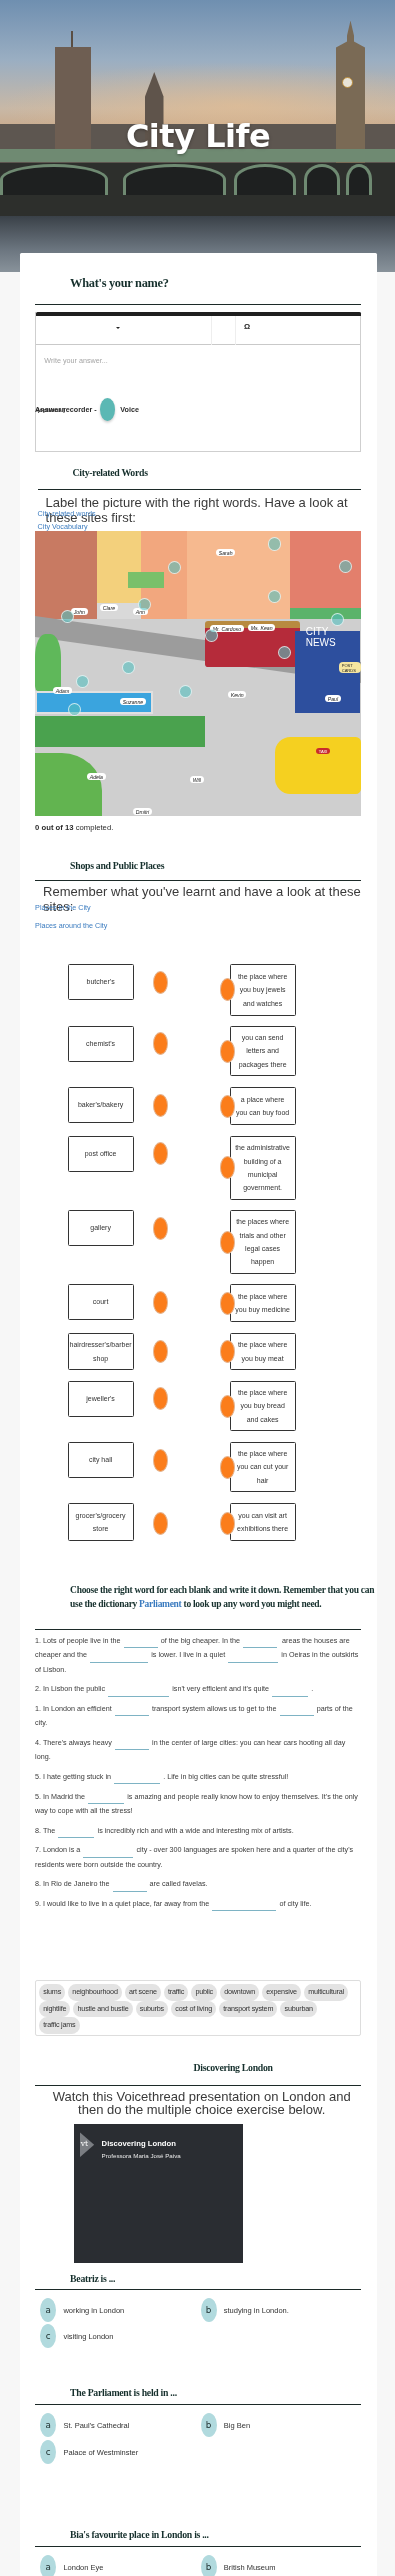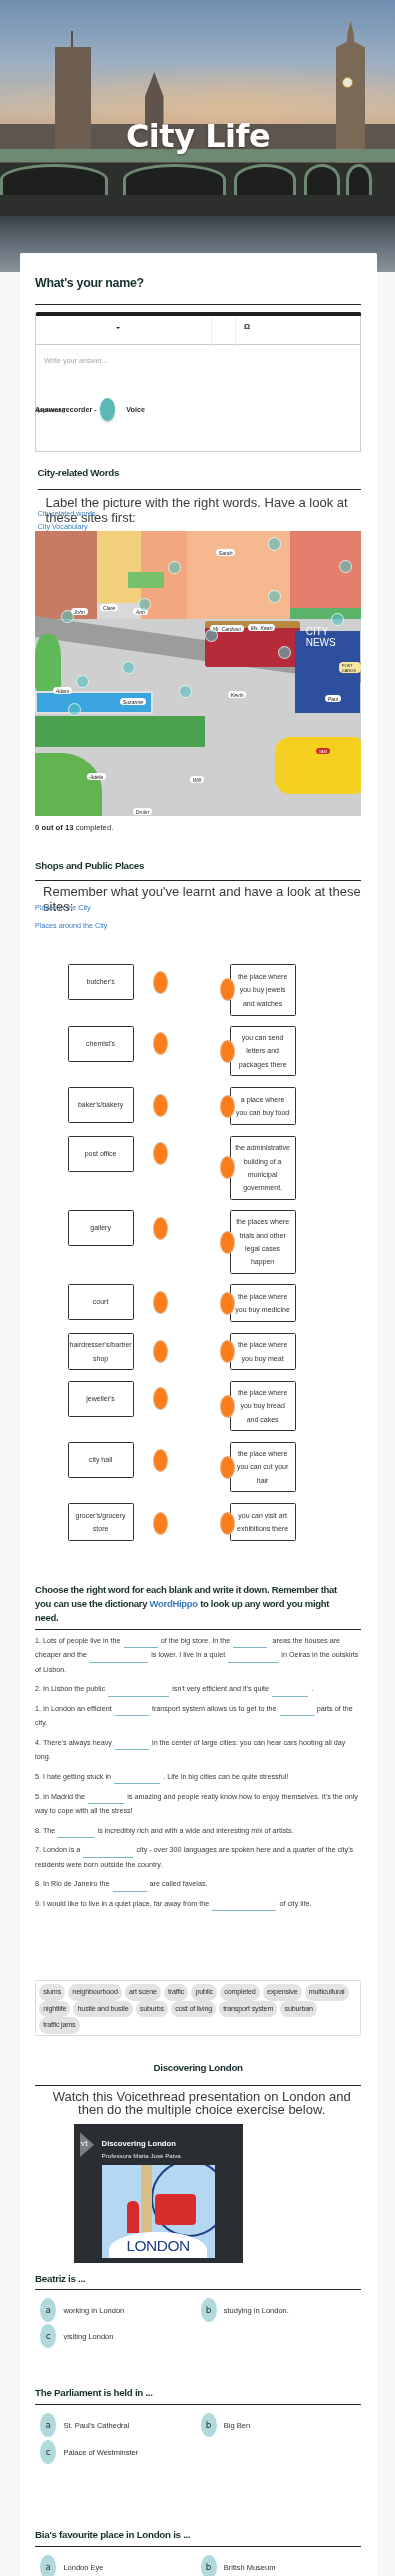--- a/index.html
+++ b/index.html
@@ -24,41 +24,41 @@
   .hero .arch { position: absolute; top: 164px; height: 31px; border-radius: 50% 50% 0 0; border: 3.1px solid #6f8a72; border-bottom: none; background: #1e2020; }
   .hero .water { position: absolute; left: 0; top: 216px; width: 396px; height: 57px;
     background: linear-gradient(180deg, #3a4148 0%, #6c7680 60%, #8a949c 100%); }
   .hero-title { position: absolute; left: 0; top: 117px; width: 396px; text-align: center; color: #fff;
     font-family: "DejaVu Sans", sans-serif; font-weight: bold; font-size: 32px; letter-spacing: -0.5px; text-shadow: 0 1px 3.1px rgba(0,0,0,.35); }
 
   
   .card { position: absolute; left: 19.6px; top: 253px; width: 357px; height: 3197px; background: #fff; border-radius: 1.5px; }
 
   .abs { position: absolute; }
-  .h2 { font-family: Liberation Sans, sans-serif; font-weight: bold; color: #16302d; letter-spacing: -0.3px; }
+  .h2 { font-family: Liberation Serif, serif; font-weight: bold; color: #16302d; letter-spacing: -0.3px; margin-left: 35px; }
   .rule { position: absolute; height: 0.5px; background: #1c2a28; }
   .txt { font-size: 13px; color: #3a3a3a; padding-left: 8px; }
   .link { color: #3a7bbf; font-size: 7.2px; text-decoration: none; cursor: pointer; }
 
   
   .editor { position: absolute; left: 15.5px; top: 59px; width: 326px; height: 140px; border: 0.5px solid #cfcfcf; border-top: none; }
   .editor .topbar { height: 3.6px; background: #1f1f1f; border-radius: 1.5px 1.5px 0 0; margin: 0 -0.5px; }
   .editor .toolbar { position: relative; height: 29px; border-bottom: 1px solid #c9c9c9; }
   .editor .toolbar .sep1 { position: absolute; left: 175px; top: 0; width: 0.5px; height: 29px; background: #eee; }
   .editor .toolbar .sep2 { position: absolute; left: 199px; top: 0; width: 0.5px; height: 29px; background: #eee; }
   .editor .dropdown-caret { position: absolute; left: 80px; top: 11.3px; width: 0; height: 0; border-left: 2.1px solid transparent; border-right: 2.1px solid transparent; border-top: 2.6px solid #222; cursor: pointer; }
   .editor .omega { position: absolute; left: 208px; top: 6.7px; font-size: 7.7px; font-weight: bold; color: #222; cursor: pointer; }
   .editor textarea { display: block; width: 100%; height: 106px; border: none; outline: none; resize: none; padding: 11.3px 8.2px; font-family: "Liberation Sans", sans-serif; font-size: 7.2px; color: #333; background: #fff; }
   .editor textarea::placeholder { color: #a5a5a5; }
 
   .recorder { position: absolute; left: 15.5px; top: 145px; display: flex; align-items: center; font-weight: bold; font-size: 7.2px; color: #2b2b2b; }
   .recorder .opt { font-size: 6.2px; margin-left: 2.1px; }
   .recorder .dash { margin: 0 3.1px 0 2.1px; }
   .rec-btn { width: 15.5px; height: 23px; border-radius: 50%; background: #5bb8b4; box-shadow: 0 1.5px 2.6px rgba(0,0,0,.2); cursor: pointer; }
-  .recorder .voice { margin-left: 11px; }
+  .recorder .voice { margin-left: 5px; }
 
   
   .scene { position: absolute; left: 15.5px; top: 278px; width: 326px; height: 285px; overflow: hidden; background: #d9d9d9; }
   .b { position: absolute; }
   .hotspot { position: absolute; width: 13.4px; height: 13.4px; border-radius: 50%; background: rgba(84,190,190,.6); border: 1px solid rgba(255,255,255,.7); cursor: pointer; }
   .lbl { position: absolute; background: #fff; border-radius: 4.1px; font-size: 5.2px; padding: 0.5px 2.6px; color: #222; font-style: italic; }
   .progress { position: absolute; left: 15.5px; top: 570px; font-size: 7.7px; color: #2b2b2b; }
   .progress b { font-weight: bold; }
 
   
@@ -246,27 +246,27 @@
   <div class="dot" style="left:133px;top:1196px;"></div>
   <div class="match-right" style="top:1189px;height:50px;">the place where you can cut your hair</div>
   <div class="dot" style="left:200px;top:1203px;"></div>
 
   <div class="match-left" style="top:1250px;height:38px;">grocer's/grocery store</div>
   <div class="dot" style="left:133px;top:1259px;"></div>
   <div class="match-right" style="top:1250px;height:38px;">you can visit art exhibitions there</div>
   <div class="dot" style="left:200px;top:1259px;"></div>
 
   <div class="abs h2" style="left:15.5px;top:1330px;width:315px;font-size:9.5px;line-height:14px;">
-    <span>Choose the right word for each blank and write it down. Remember that you can use the dictionary </span><a style="color:#3a7bbf;cursor:pointer;">WordHippo</a><span> to look up any word you might need.</span>
+    <span>Choose the right word for each blank and write it down. Remember that you can use the dictionary </span><a style="color:#3a7bbf;cursor:pointer;">Parliament</a><span> to look up any word you might need.</span>
   </div>
   <div class="rule" style="left:15.5px;top:1376px;width:326px;"></div>
 
   <div class="cloze" style="top:1381px;">
     <p>
-      <span>1. Lots of people live in the</span><input class="blank" style="width: 34px;"><span>of the big store. In the</span><input class="blank" style="width: 34px;">
+      <span>1. Lots of people live in the</span><input class="blank" style="width: 34px;"><span>of the big cheaper. In the</span><input class="blank" style="width: 34px;">
       <span>areas the houses are cheaper and the</span><input class="blank" style="width: 58px;"><span>is lower. I live in a quiet</span><input class="blank" style="width: 50px;"><span>in Oeiras in the outskirts of Lisbon.</span>
     </p>
     <p>
       <span>2. In Lisbon the public</span><input class="blank" style="width: 61px;"><span>isn't very efficient and it's quite</span><input class="blank" style="width: 36px;"><span>.</span>
     </p>
     <p>
       <span>1. In London an efficient</span><input class="blank" style="width: 34px;"><span>transport system allows us to get to the</span><input class="blank" style="width: 34px;"><span>parts of the city.</span>
     </p>
     <p>
       <span>4. There's always heavy</span><input class="blank" style="width: 34px;"><span>in the center of large cities: you can hear cars hooting all day long.</span>
@@ -290,21 +290,21 @@
       <span>9. I would like to live in a quiet place, far away from the</span><input class="blank" style="width: 64px;"><span>of city life.</span>
     </p>
   </div>
 
   <div class="bank">
     <span class="chip">slums</span>
     <span class="chip">neighbourhood</span>
     <span class="chip">art scene</span>
     <span class="chip">traffic</span>
     <span class="chip">public</span>
-    <span class="chip">completed</span>
+    <span class="chip">downtown</span>
     <span class="chip">expensive</span>
     <span class="chip">multicultural</span>
     <span class="chip">nightlife</span>
     <span class="chip">hustle and bustle</span>
     <span class="chip">suburbs</span>
     <span class="chip">cost of living</span>
     <span class="chip">transport system</span>
     <span class="chip">suburban</span>
     <span class="chip">traffic jams</span>
   </div>
@@ -312,28 +312,20 @@
   <div class="abs h2" style="left:15.5px;top:1809px;width:326px;text-align:center;font-size:9.8px;">Discovering London</div>
   <div class="rule" style="left:15.5px;top:1832px;width:326px;"></div>
   <div class="abs txt" style="left:20.6px;top:1837px;width:315px;text-align:center;line-height:13.4px;">Watch this Voicethread presentation on London and then do the multiple choice exercise below.</div>
 
   <div class="vt">
     <div class="vt-logo">
         <span>vt</span>
       </div>
     <div class="vt-title">Discovering London</div>
     <div class="vt-author">Professora Maria José Paiva</div>
-    <div class="vt-thumb">
-      <div style="position:absolute;left:49px;top:-5.2px;width:77px;height:77px;border:2.6px solid #1c3f86;border-radius:50%;"></div>
-      <div style="position:absolute;left:39px;top:0;width:11.3px;height:67px;background:#d9bf86;"></div>
-      <div style="position:absolute;left:25px;top:36px;width:12.4px;height:32px;background:#d82a2a;border-radius:5.2px 5.2px 0 0;"></div>
-      <div style="position:absolute;left:53px;top:29px;width:41px;height:31px;background:#d92d2d;border-radius:4.1px;"></div>
-      <div style="position:absolute;left:7.7px;top:67px;width:98px;height:36px;background:#fff;border-radius:50% 50% 0 0;"></div>
-      <div style="position:absolute;left:0;top:72px;width:113px;text-align:center;color:#1c3f86;font-size:15.5px;letter-spacing:-0.5px;">LONDON</div>
-    </div>
   </div>
 
   <div class="mcq-q" style="top:2020px;">
     <div class="h2" style="font-size:9.8px;">Beatriz is ...</div>
   </div>
   <div class="rule" style="left:15.5px;top:2036px;width:326px;"></div>
   <div class="opt" style="left:20.6px;top:2045px;">
       <span class="badge">a</span>
       <span class="otext">working in London</span>
     </div>

